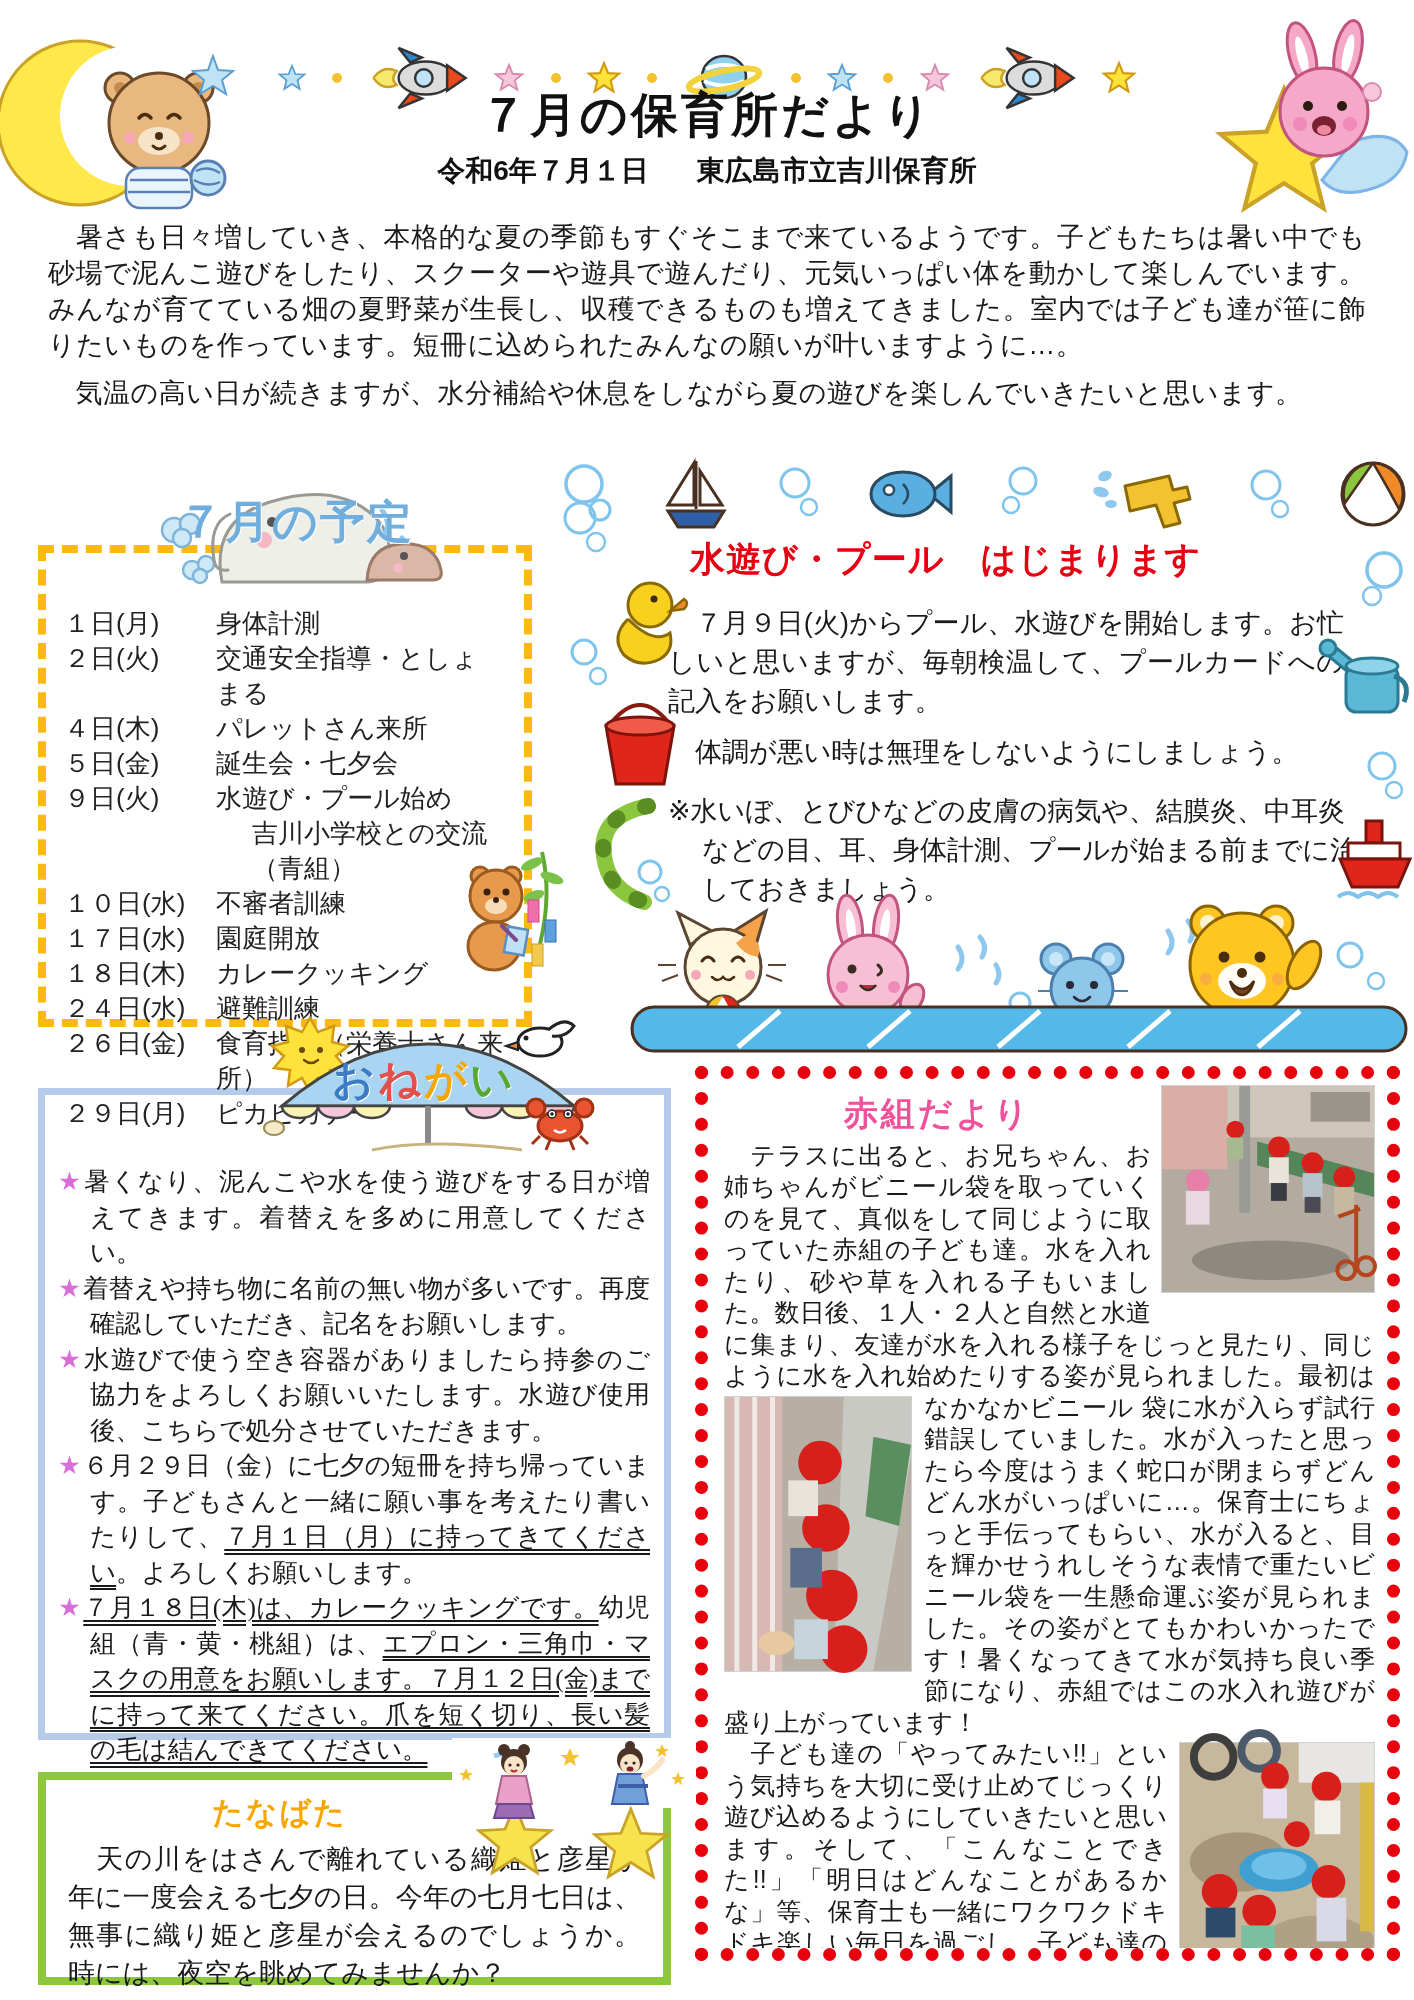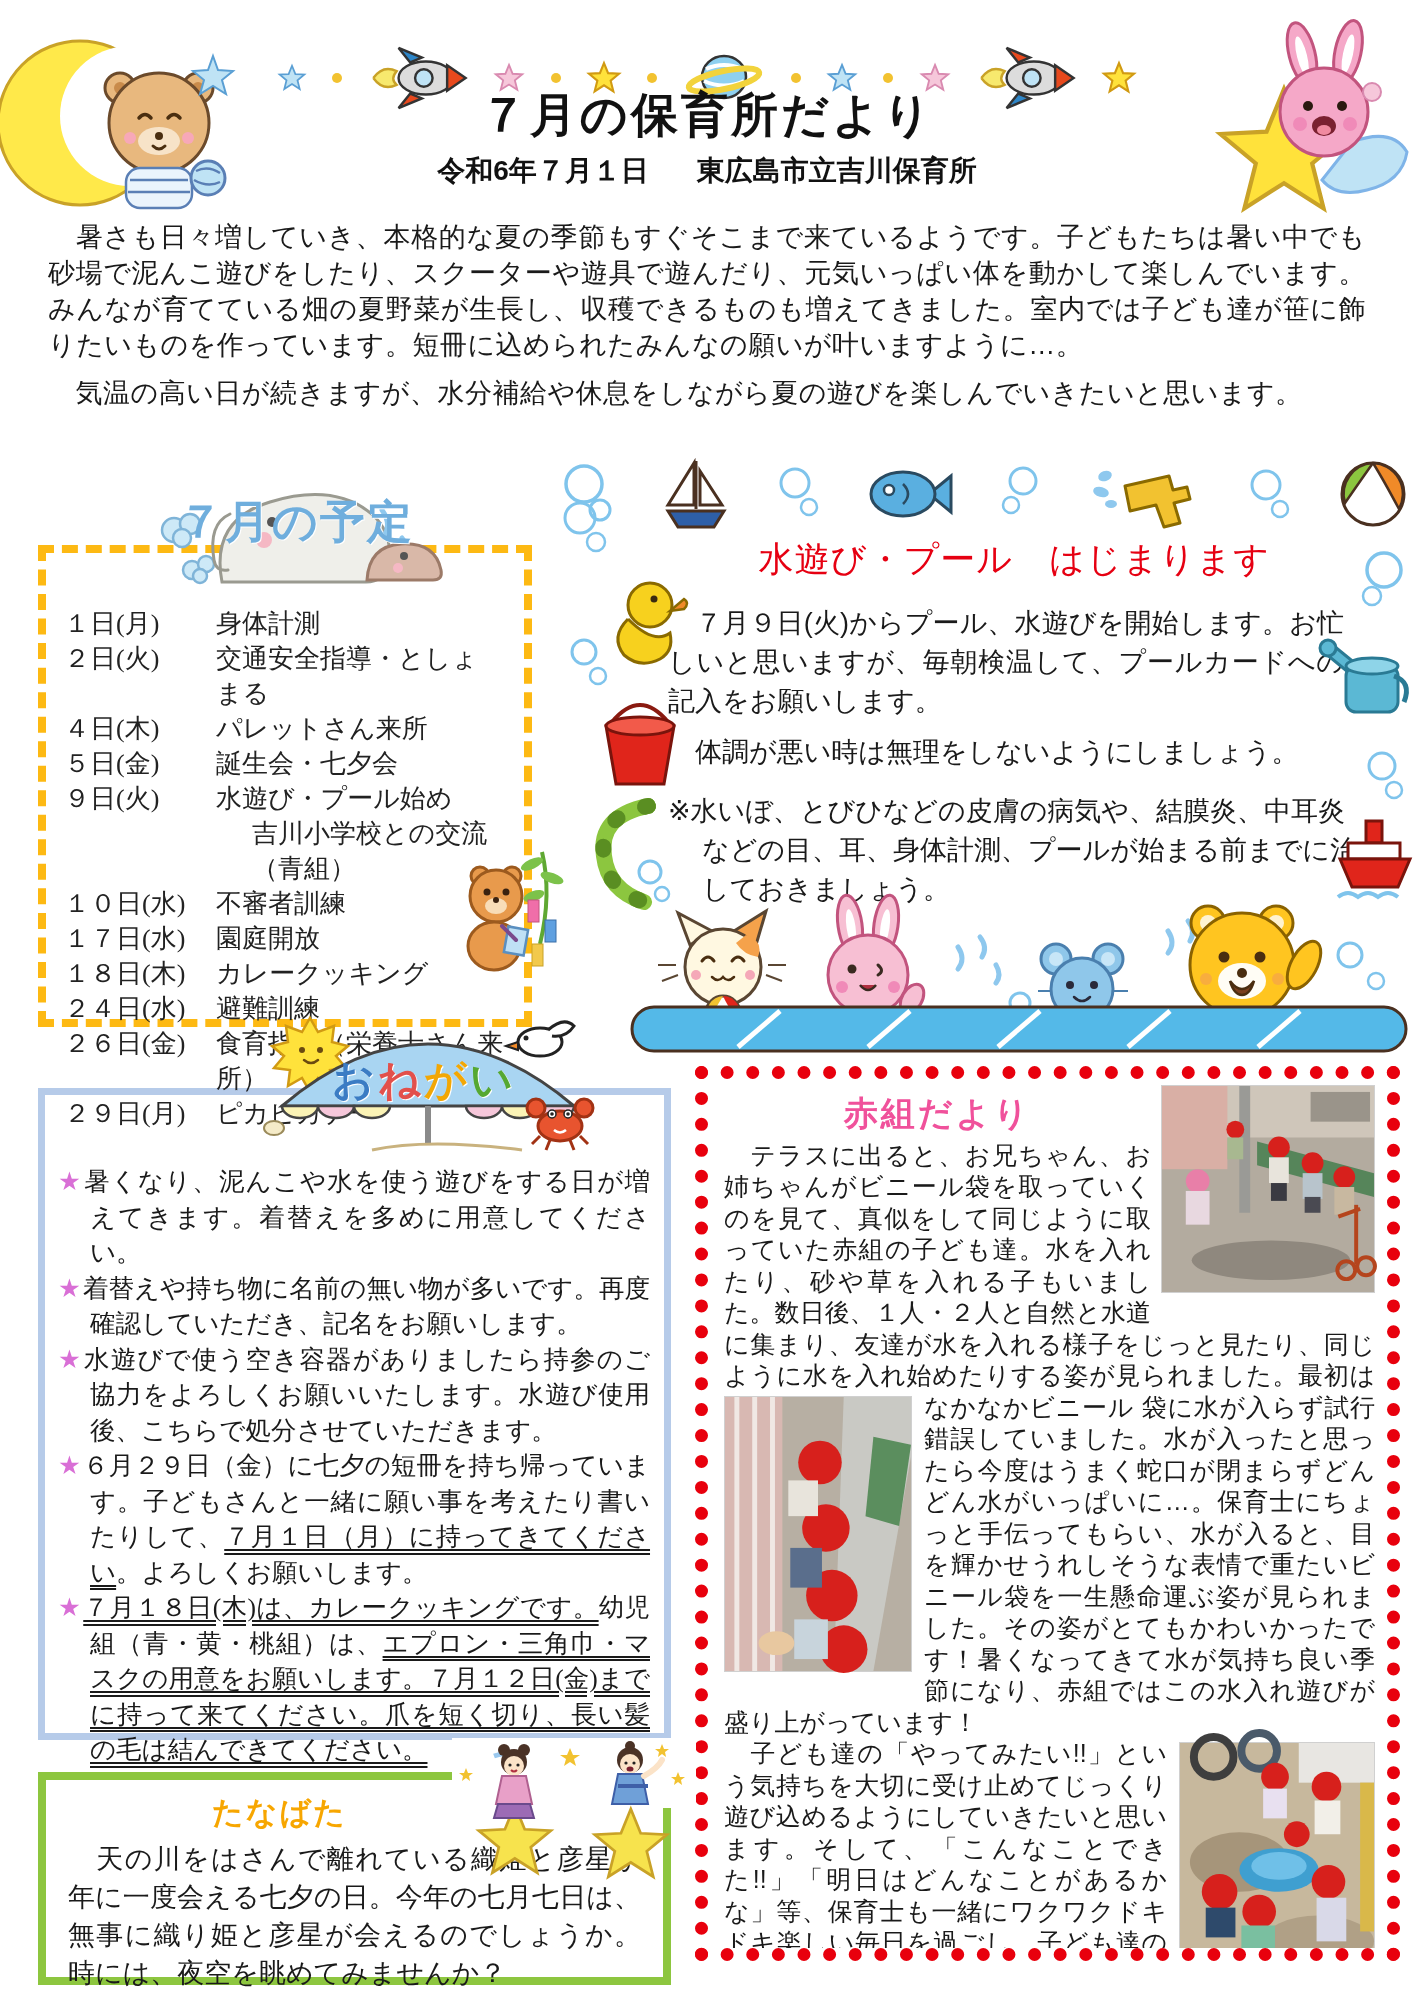--- a/index.html
+++ b/index.html
@@ -25,31 +25,31 @@
 
   
   .schedule-box{position:absolute;left:38px;top:545px;width:494px;height:482px;
                 border:8px dashed #FDB913;box-sizing:border-box;background:#fff;}
   .schedule-heading{position:absolute;left:152px;top:452px;width:318px;height:150px;z-index:2;}
   .schedule-heading-text{position:absolute;left:178px;top:492px;z-index:3;
       font-size:45px;font-weight:900;color:#6FAEDD;letter-spacing:2px;
       text-shadow:1px 1px 0 #fff;}
   .schedule-list{position:absolute;left:64px;top:606px;width:440px;z-index:1;
                  font-size:26px;line-height:35px;color:#222;}
-  .srow{display:flex;font-family:Liberation Serif, serif;}
+  .srow{display:flex;}
   .srow .sdate{width:152px;flex:none;}
   .srow .sevent{flex:1;}
   .srow.cont .sevent{padding-left:36px;}
   .tanabata-bear{position:absolute;left:450px;top:848px;width:112px;height:128px;z-index:2;}
 
   
   .pool-icons{position:absolute;left:562px;top:452px;width:846px;height:84px;
               display:flex;align-items:center;justify-content:space-between;}
-  .pool-title{position:absolute;left:690px;top:536px;width:580px;text-align:right;
-              font-size:35px;font-weight:400;color:#E60012;letter-spacing:1px;}
+  .pool-title{position:absolute;left:690px;top:536px;width:580px;text-align:left;
+              font-size:35px;font-weight:700;color:#E60012;letter-spacing:1px;}
   .pool-body{position:absolute;left:656px;top:592px;width:700px;
              font-size:27px;line-height:39px;}
   .pool-note{position:absolute;left:668px;top:792px;width:660px;
              font-size:27px;line-height:39px;padding-left:34px;text-indent:-34px;}
   .pool-scene{position:absolute;left:628px;top:895px;width:782px;height:158px;}
 
   
   .wish-box{position:absolute;left:38px;top:1088px;width:633px;height:652px;
             border:7px solid #B6CBE9;box-sizing:border-box;background:#fff;}
   .wish-header{position:absolute;left:252px;top:1010px;width:352px;height:146px;z-index:2;}

